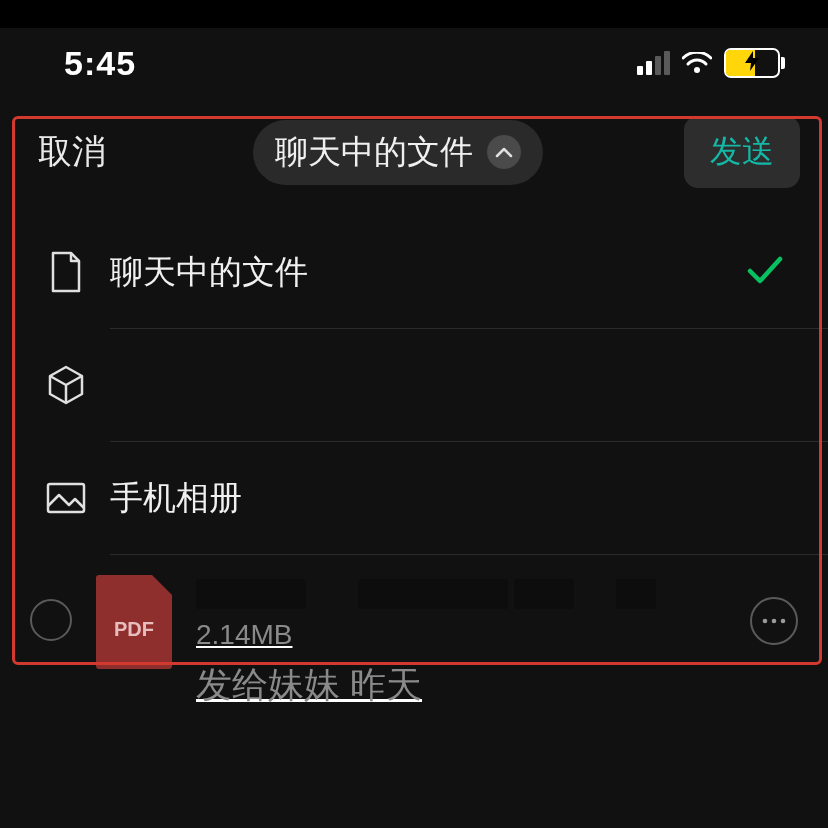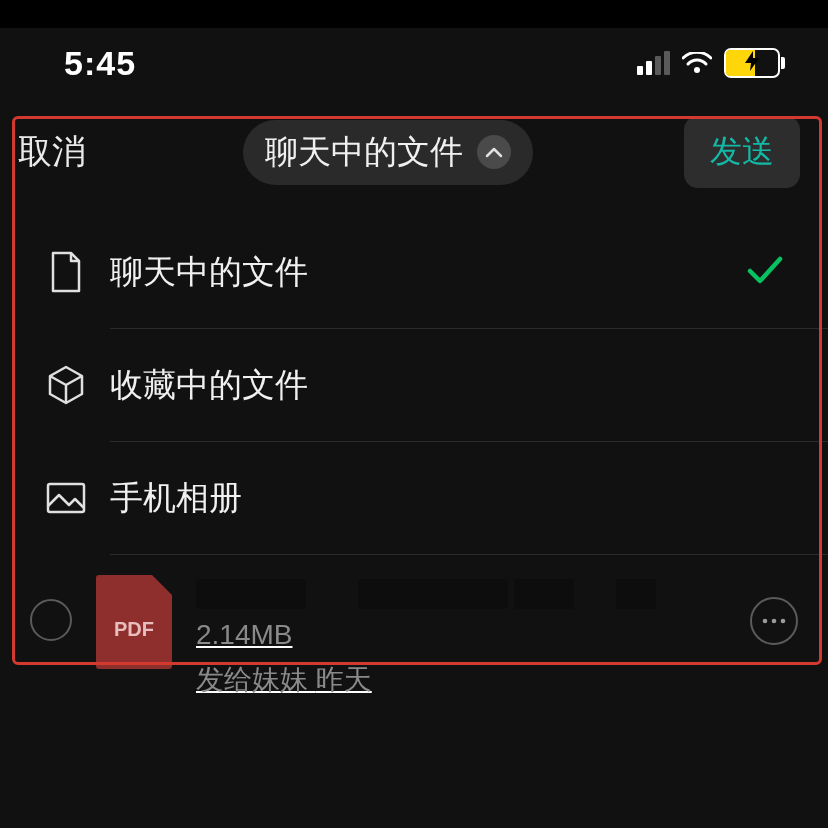--- a/index.html
+++ b/index.html
@@ -103,21 +103,21 @@
     border-radius:6px;
     pointer-events:none;
     z-index:50;
   }
 
   
   .nav-bar{
     display:flex;
     align-items:center;
     justify-content:space-between;
-    padding:18px 28px 28px 12px;
+    padding:18px 28px 28px 32px;
     background:#111;
   }
   .cancel-btn{
     font-size:34px;
     color:#e9e9e9;
     background:none;
     border:none;
   }
   .title-pill{
     display:flex;
@@ -238,21 +238,21 @@
   .file-title-censored span{
     height:30px;
     background:#0d0d0d;
     border-radius:3px;
   }
   .file-size{
     font-size:28px;
     color:#8a8a8a;
   }
   .file-sub{
-    font-size:28px;
+    font-size:36px;
     color:#8a8a8a;
   }
   .row-more{
     width:44px;
     height:44px;
     border:2.5px solid #5a5a5a;
     border-radius:50%;
     display:flex;
     align-items:center;
     justify-content:center;
@@ -324,21 +324,20 @@
     </div>
     <div class="drop-sep"></div>
 
     <div class="drop-item">
       <span class="icon-slot">
         <svg width="40" height="42" viewBox="0 0 40 42">
             <path d="M20 3 L36 12 V30 L20 39 L4 30 V12 Z" fill="none" stroke="#e0e0e0" stroke-width="2.5" stroke-linejoin="round"></path>
             <path d="M4 12 L20 21 L36 12 M20 21 V39" fill="none" stroke="#e0e0e0" stroke-width="2.5" stroke-linejoin="round"></path>
           </svg>
       </span>
-      <span class="label">收藏中的文件</span>
     </div>
     <div class="drop-sep"></div>
 
     <div class="drop-item">
       <span class="icon-slot">
         <svg width="42" height="34" viewBox="0 0 42 34">
             <rect x="3" y="3" width="36" height="28" rx="2" fill="none" stroke="#e0e0e0" stroke-width="2.5"></rect>
             <path d="M3 25 L14 14 L24 24 L30 18 L39 27" fill="none" stroke="#e0e0e0" stroke-width="2.5" stroke-linejoin="round"></path>
           </svg>
       </span>

